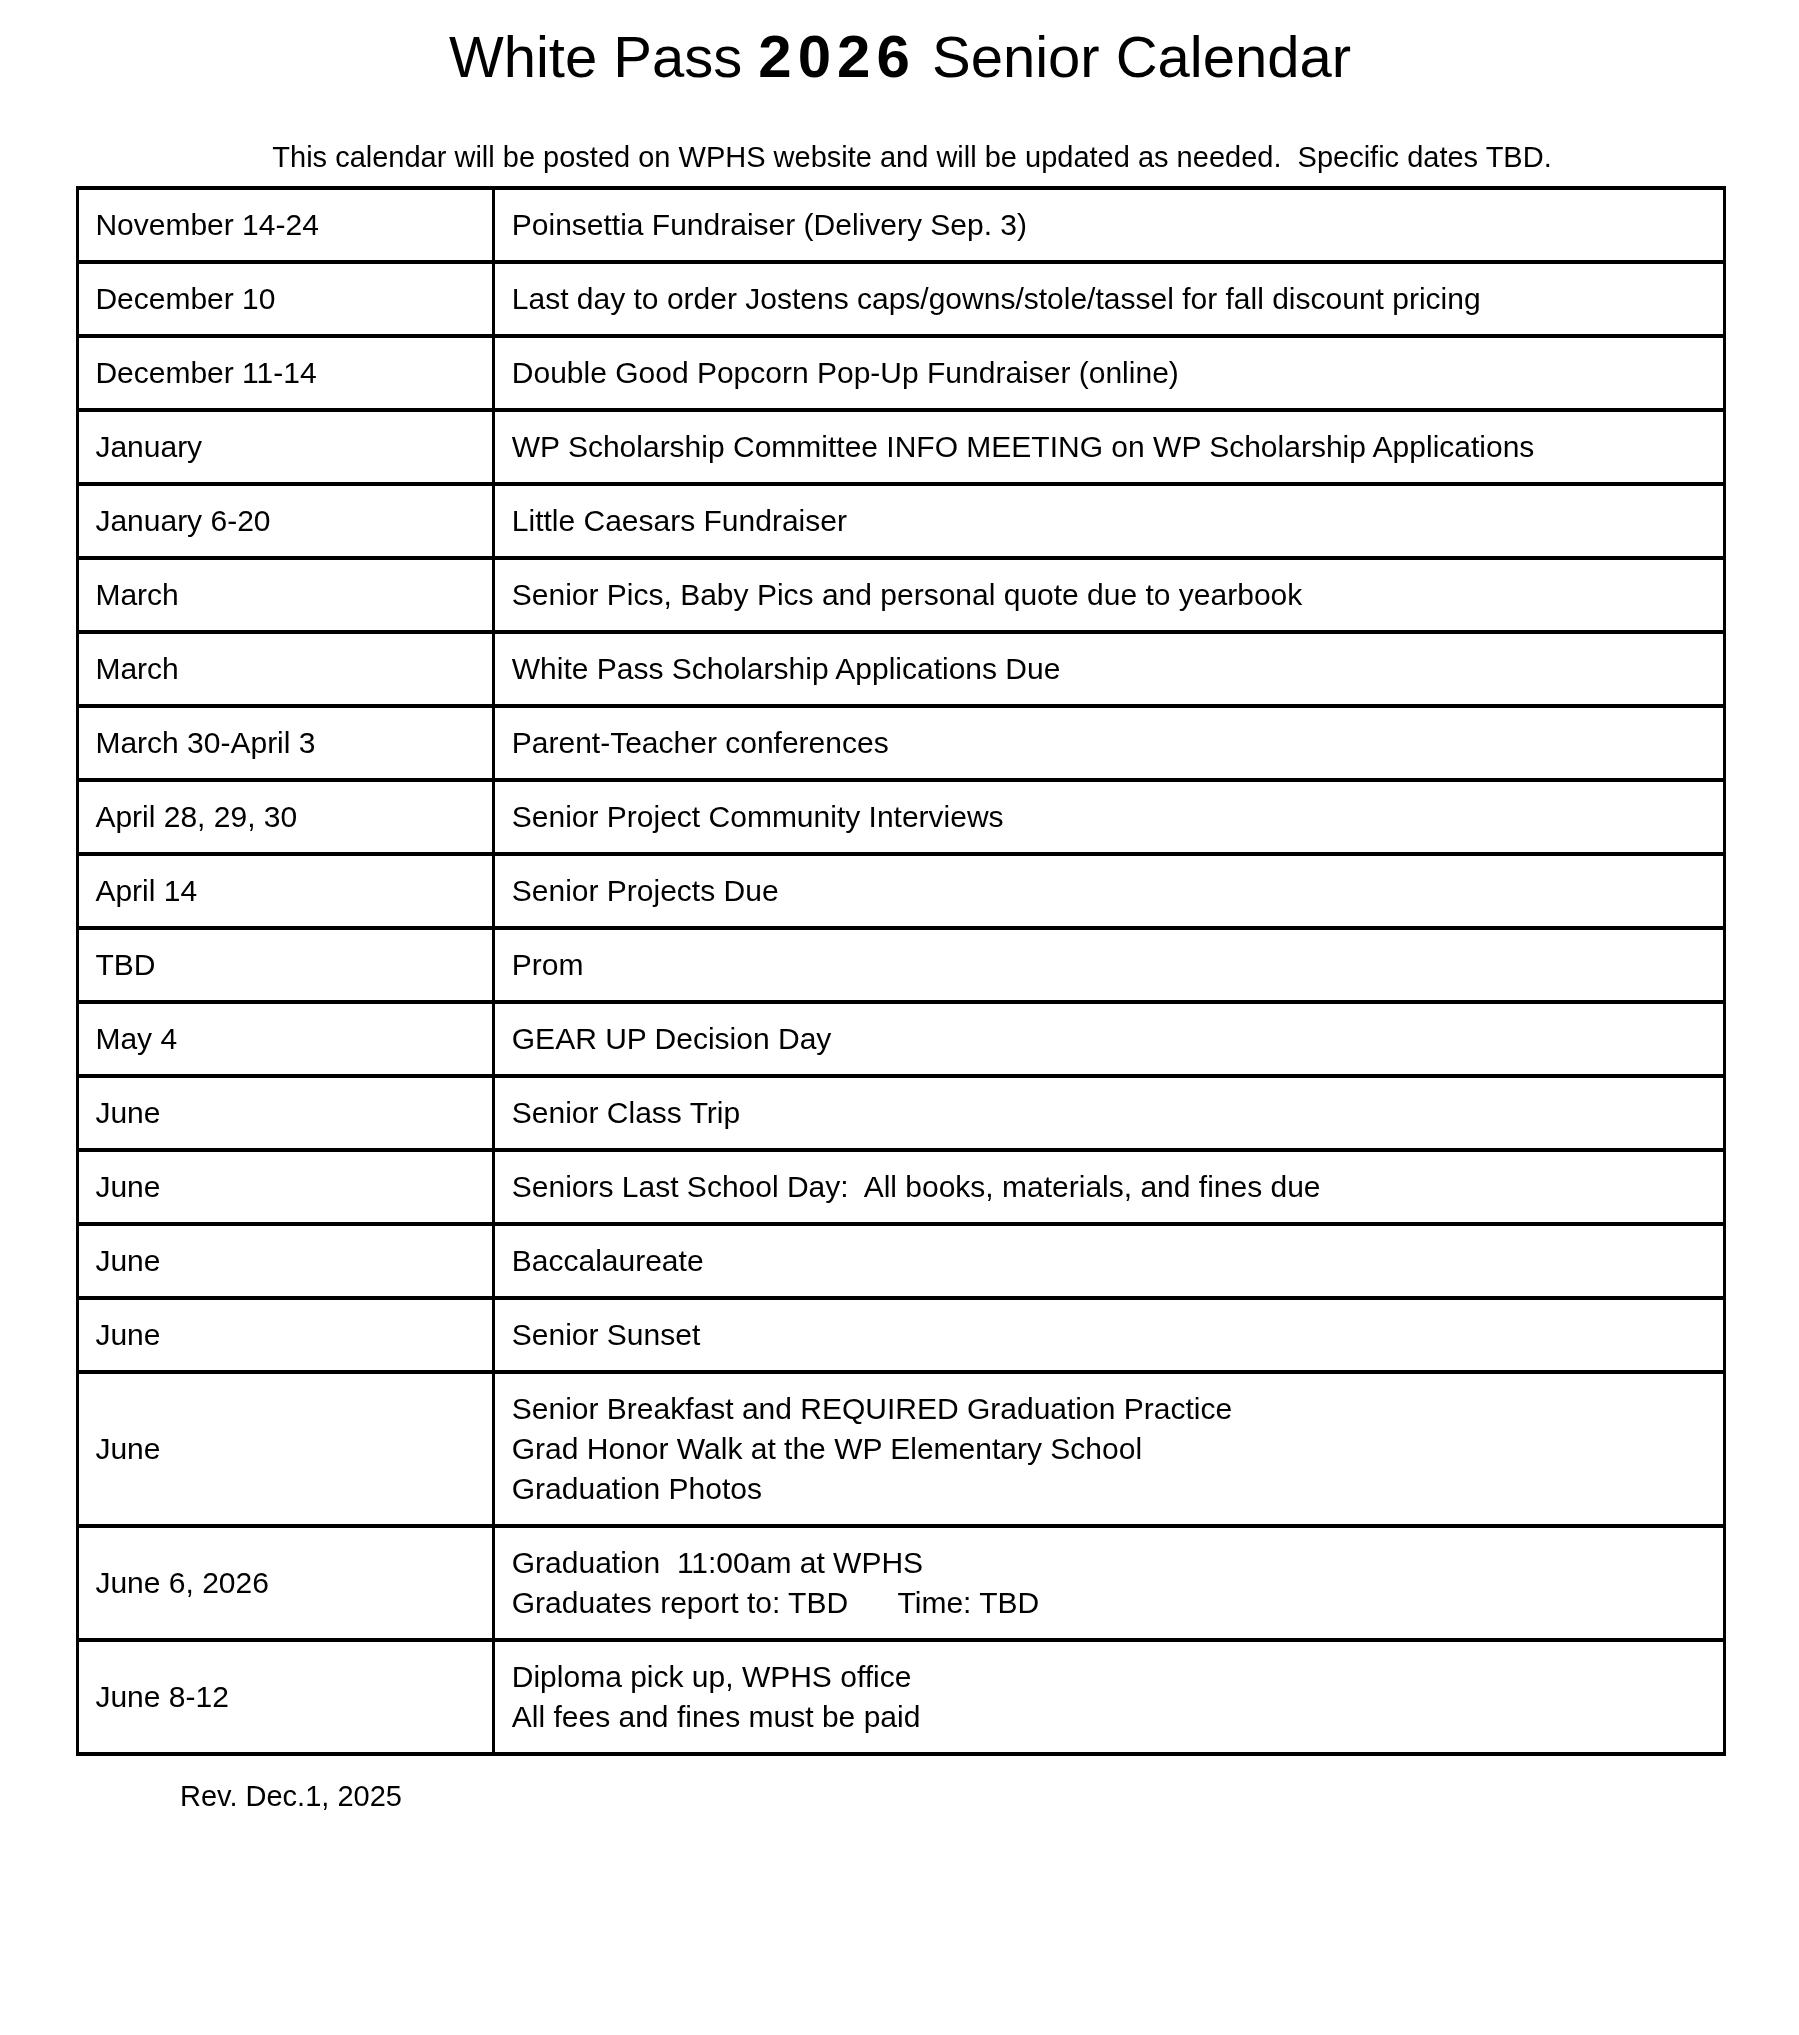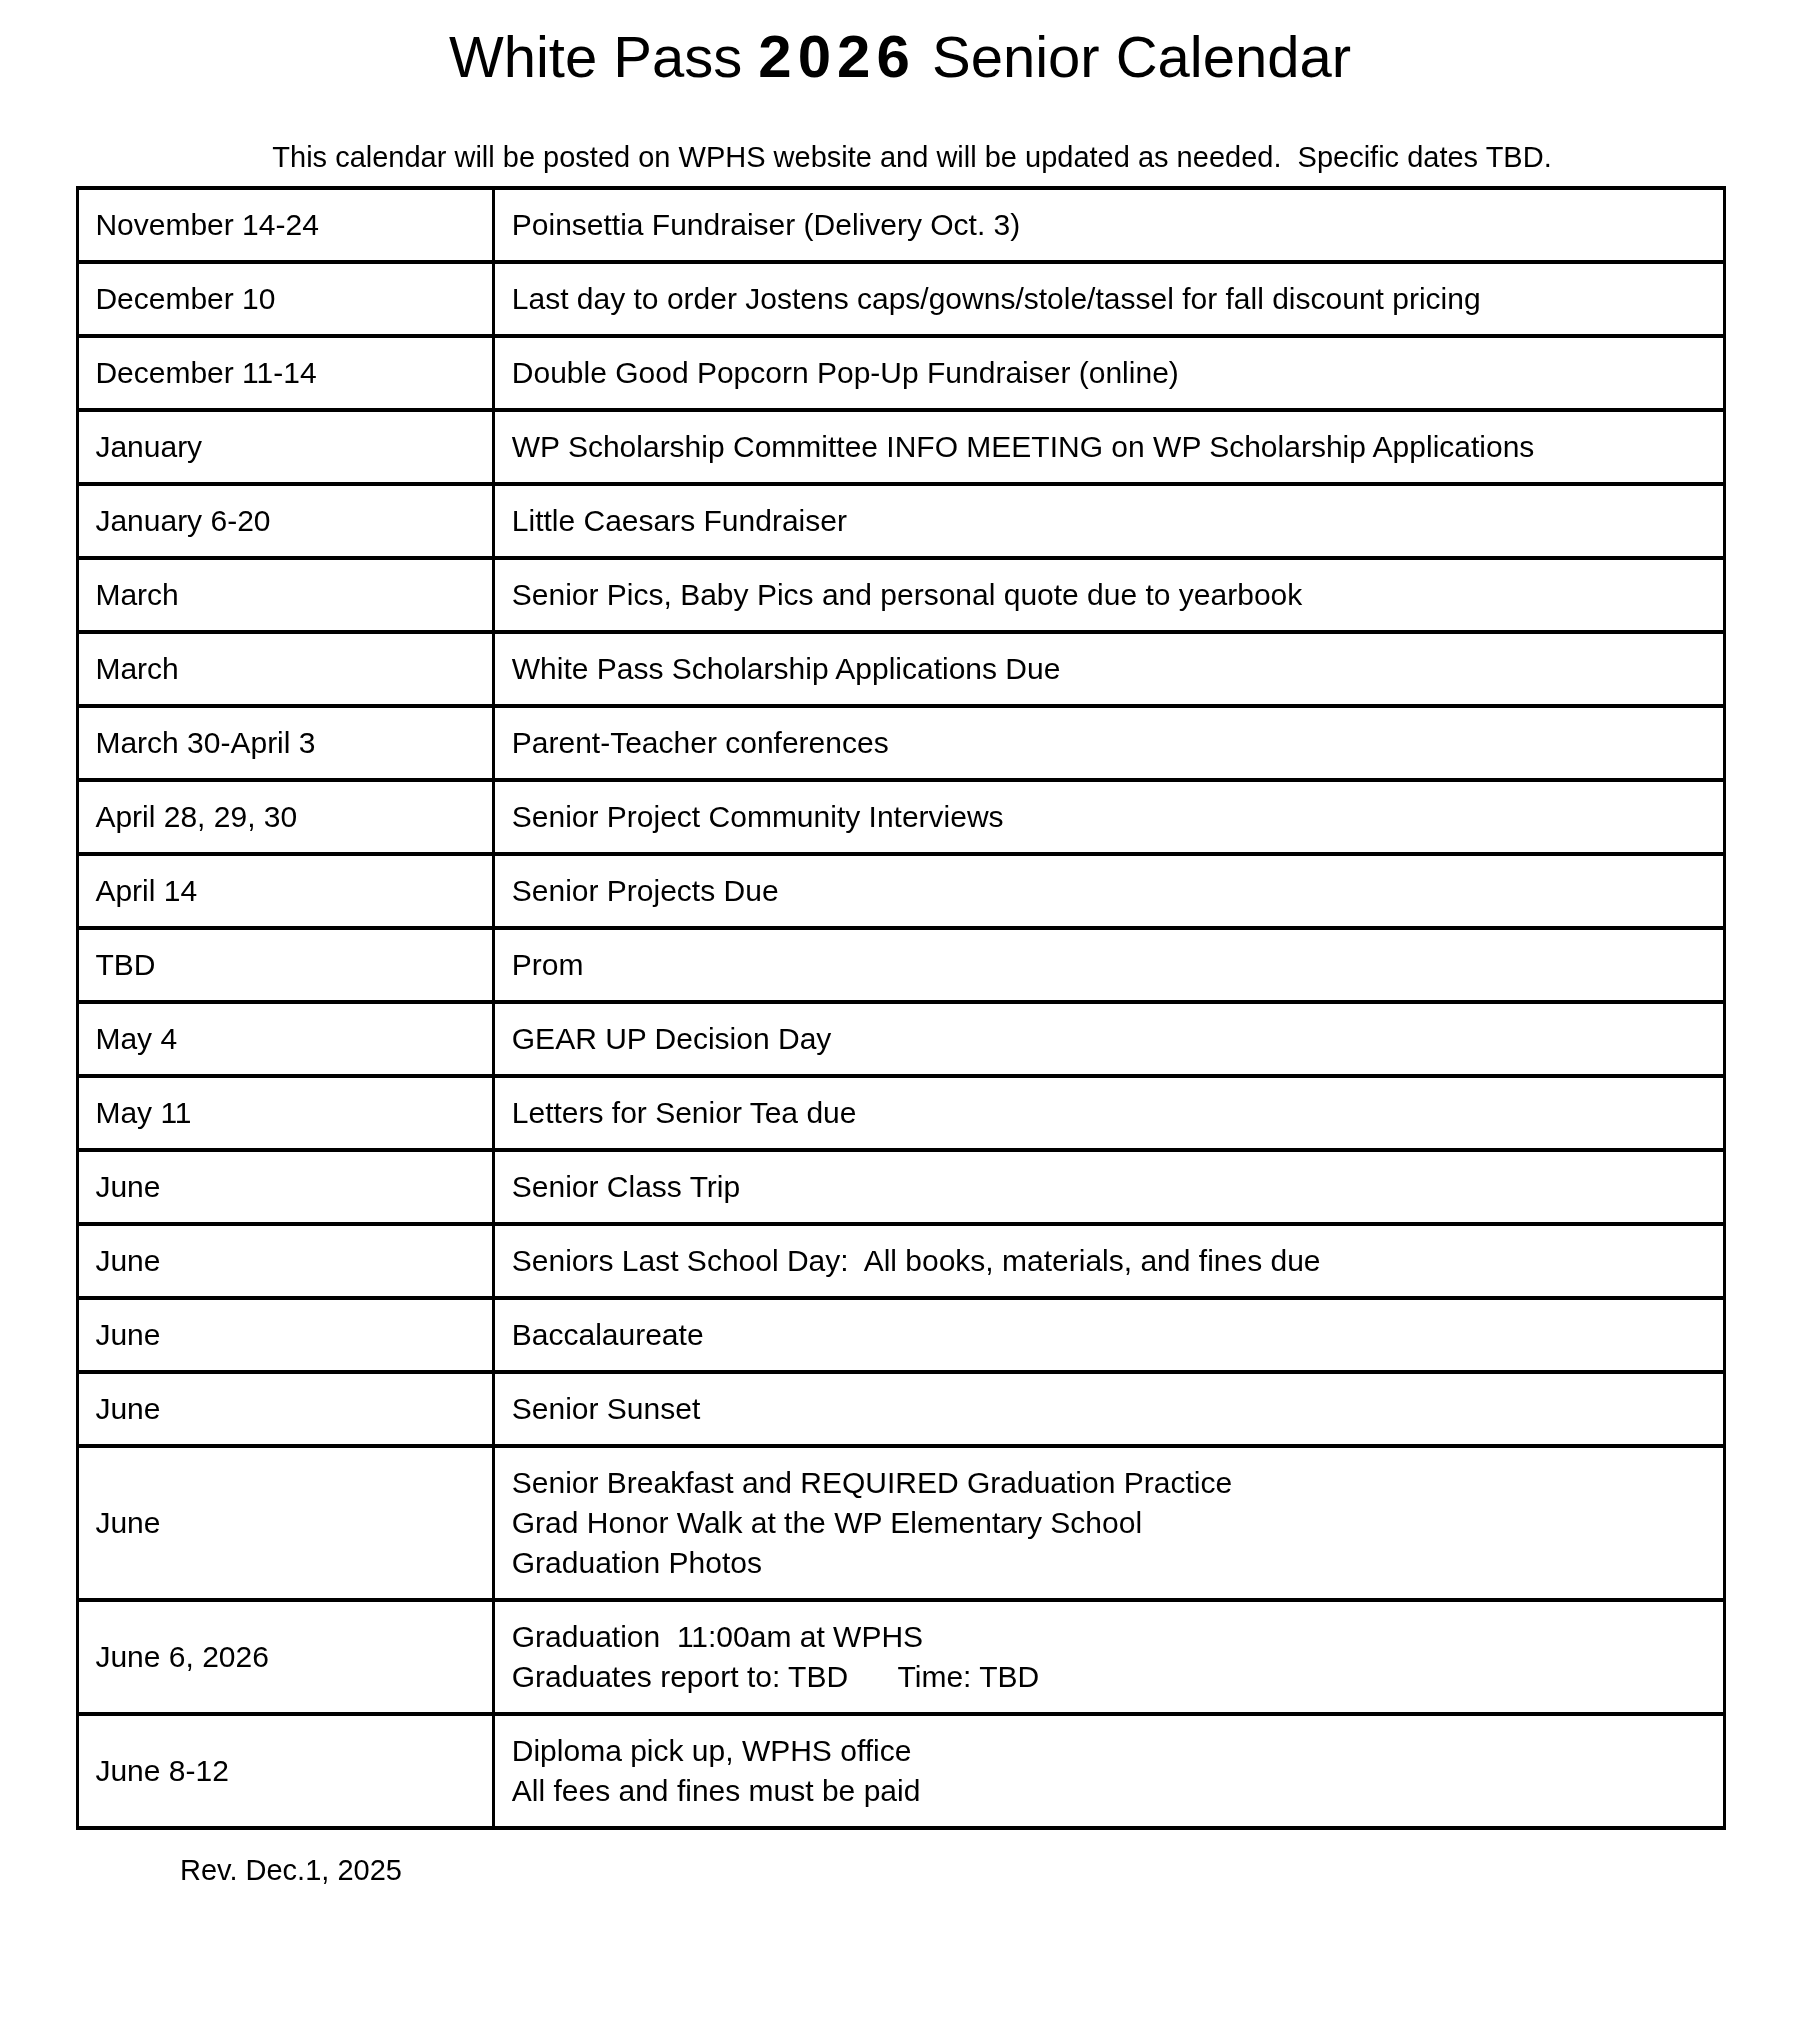--- a/index.html
+++ b/index.html
@@ -70,21 +70,21 @@
     <span class="year">2026</span>
     <span>Senior Calendar</span>
   </h1>
 
   <p class="subtitle">This calendar will be posted on WPHS website and will be updated as needed.  Specific dates TBD.</p>
 
   <table class="calendar">
     <tbody>
         <tr>
           <td class="date-cell">November 14-24</td>
-          <td class="event-cell">Poinsettia Fundraiser (Delivery Oct. 3)</td>
+          <td class="event-cell">Poinsettia Fundraiser (Delivery Sep. 3)</td>
         </tr>
         <tr>
           <td class="date-cell">December 10</td>
           <td class="event-cell">Last day to order Jostens caps/gowns/stole/tassel for fall discount pricing</td>
         </tr>
         <tr>
           <td class="date-cell">December 11-14</td>
           <td class="event-cell">Double Good Popcorn Pop-Up Fundraiser (online)</td>
         </tr>
         <tr>
@@ -117,24 +117,20 @@
         </tr>
         <tr>
           <td class="date-cell">TBD</td>
           <td class="event-cell">Prom</td>
         </tr>
         <tr>
           <td class="date-cell">May 4</td>
           <td class="event-cell">GEAR UP Decision Day</td>
         </tr>
         <tr>
-          <td class="date-cell">May 11</td>
-          <td class="event-cell">Letters for Senior Tea due</td>
-        </tr>
-        <tr>
           <td class="date-cell">June</td>
           <td class="event-cell">Senior Class Trip</td>
         </tr>
         <tr>
           <td class="date-cell">June</td>
           <td class="event-cell">Seniors Last School Day:  All books, materials, and fines due</td>
         </tr>
         <tr>
           <td class="date-cell">June</td>
           <td class="event-cell">Baccalaureate</td>

